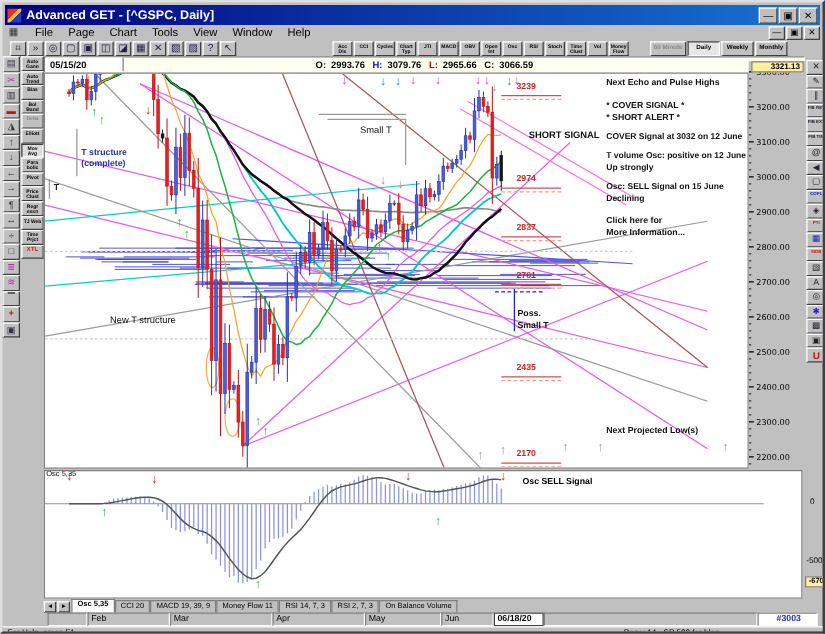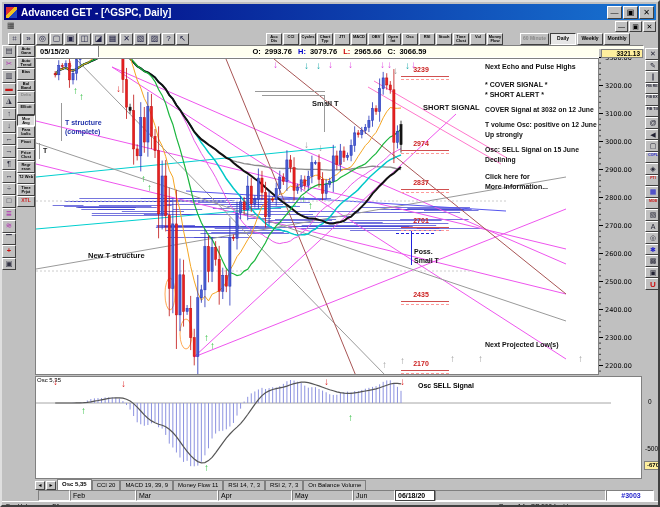--- a/index.html
+++ b/index.html
@@ -121,20 +121,29 @@
     <div class="titletext">Advanced GET - [^GSPC, Daily]</div>
     <span style="display:flex">
         <span class="tbtn">—</span>
         <span class="tbtn">▣</span>
         <span class="tbtn">✕</span>
       </span>
   </div>
 
   <div class="menubar">
     <span class="menuicon">▦</span>
+    <span style="display:flex">
+        <span class="menuitem">File</span>
+        <span class="menuitem">Page</span>
+        <span class="menuitem">Chart</span>
+        <span class="menuitem">Tools</span>
+        <span class="menuitem">View</span>
+        <span class="menuitem">Window</span>
+        <span class="menuitem">Help</span>
+      </span>
     <span class="mdibtns">
         <span class="mdibtn">—</span>
         <span class="mdibtn">▣</span>
         <span class="mdibtn">✕</span>
       </span>
   </div>
 
   <div class="toolbar">
     <span class="tgroup">
         <span class="tico">⌗</span>
@@ -508,22 +517,22 @@
         <rect x="356.775" y="30.772000000000027" width="2.2" height="52.64000000000001" fill="#e82020" stroke="#c01010" stroke-width="0.5"></rect>
         <line x1="361.44" y1="66.35439999999988" x2="361.44" y2="89.4936000000001" stroke="#2130b8" stroke-width="0.8"></line>
         <rect x="360.34" y="72.43599999999995" width="2.2" height="10.976000000000084" fill="#4a5fd0" stroke="#2130b8" stroke-width="0.5"></rect>
         <line x1="365.005" y1="61.667199999999944" x2="365.005" y2="93.61520000000004" stroke="#151515" stroke-width="0.8"></line>
         <rect x="363.905" y="65.35479999999997" width="2.2" height="20.39239999999998" fill="#151515" stroke="#151515" stroke-width="0.5"></rect>
       </svg>
     <div class="overlay" id="plot-overlay">
         <div class="anno" style="left: 29px; top: 60px; color: rgb(34, 51, 170); font-size: 7px; font-weight: bold;">T structure
 (complete)</div>
         <div class="anno" style="left: 7px; top: 88px; color: rgb(34, 34, 34); font-size: 7px; font-weight: bold;">T</div>
-        <div class="anno" style="left: 276px; top: 40px; color: rgb(17, 17, 17); font-size: 7.5px; font-weight: bold;">Small T</div>
-        <div class="anno" style="left: 52px; top: 192px; color: rgb(17, 17, 17); font-size: 7.5px; font-weight: bold;">New T structure</div>
+        <div class="anno" style="left: 252px; top: 40px; color: rgb(17, 17, 17); font-size: 7.5px; font-weight: normal;">Small T</div>
+        <div class="anno" style="left: 52px; top: 192px; color: rgb(17, 17, 17); font-size: 7.5px; font-weight: normal;">New T structure</div>
         <div class="anno" style="left: 387px; top: 44px; color: rgb(17, 17, 17); font-size: 7.5px; font-weight: bold;">SHORT SIGNAL</div>
         <div class="anno" style="left: 378px; top: 189px; color: rgb(17, 17, 17); font-size: 7px; font-weight: bold;">Poss.
 Small T</div>
         <div class="anno" style="left: 449px; top: 4px; color: rgb(17, 17, 17); font-size: 7px; font-weight: bold;">Next Echo and Pulse Highs</div>
         <div class="anno" style="left: 449px; top: 22px; color: rgb(17, 17, 17); font-size: 7px; font-weight: bold;">* COVER SIGNAL *</div>
         <div class="anno" style="left: 449px; top: 32px; color: rgb(17, 17, 17); font-size: 7px; font-weight: bold;">* SHORT ALERT *</div>
         <div class="anno" style="left: 449px; top: 47px; color: rgb(17, 17, 17); font-size: 6.8px; font-weight: bold;">COVER Signal at 3032 on 12 June</div>
         <div class="anno" style="left: 449px; top: 62px; color: rgb(17, 17, 17); font-size: 6.8px; font-weight: bold;">T volume Osc: positive on 12 June</div>
         <div class="anno" style="left: 449px; top: 72px; color: rgb(17, 17, 17); font-size: 6.8px; font-weight: bold;">Up strongly</div>
         <div class="anno" style="left: 449px; top: 87px; color: rgb(17, 17, 17); font-size: 6.8px; font-weight: bold;">Osc: SELL Signal on 15 June</div>

